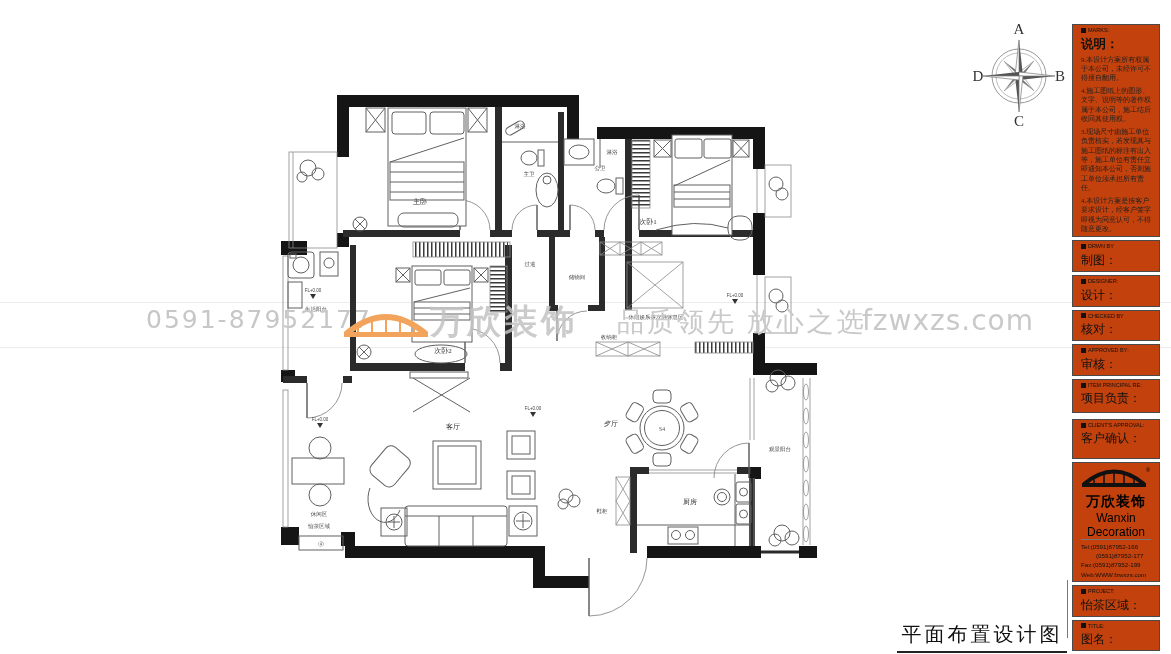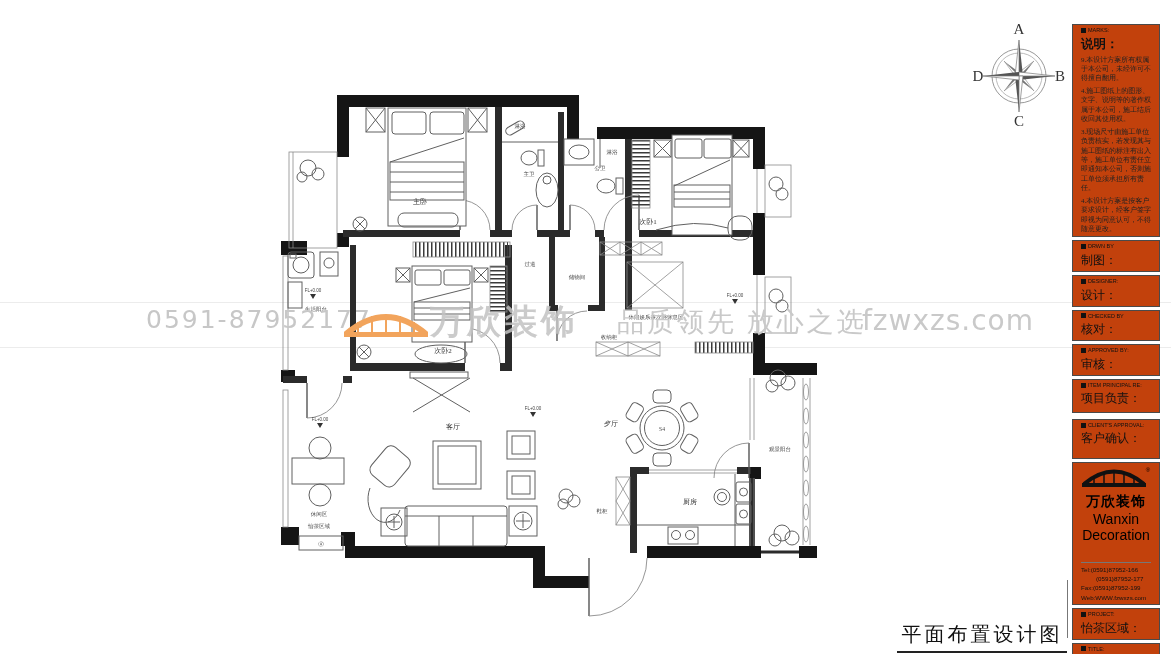--- a/index.html
+++ b/index.html
@@ -36,21 +36,21 @@
   #titleblock{position:absolute;left:1072px;top:24px;width:88px;z-index:4;}
   .tb-box{border:1px solid #4a4a4a;background:#c2410c;margin-bottom:3px;padding:2px 8px;box-sizing:border-box;}
   .tb-en{font-size:5.5px;color:#111;display:flex;align-items:center;gap:2px;line-height:1.2;}
   .tb-en::before{content:"";display:inline-block;width:5px;height:5px;background:#111;flex:0 0 auto;}
   .tb-zh{font-family:"Liberation Serif",serif;font-size:12px;color:#111;margin-top:2px;}
   .tb-big{font-size:12.5px;font-weight:bold;}
   .note{font-family:"Liberation Serif",serif;font-size:7px;color:#222;line-height:1.35;margin:3px 0 0 0;}
   .h-pr{min-height:34px;} .h-cl{min-height:40px;margin-top:6px;}
   .tb-logo{text-align:center;padding-top:4px;}
   .logo-name{font-family:"Liberation Serif",serif;font-size:14px;font-weight:bold;letter-spacing:1px;color:#000;}
-  .logo-en{font-size:14px;color:#000;margin-bottom:19px;}
+  .logo-en{font-size:12px;color:#000;margin-bottom:0;}
   .contacts{font-size:6.2px;text-align:left;line-height:1.5;color:#111;border-top:1px solid #777;padding-top:2px;}
   .c-ind{padding-left:15px;}
   .reg{font-size:6px;vertical-align:top;}
   
   #sheet-title{position:absolute;left:897px;top:585px;width:170px;text-align:center;z-index:4;}
   #sheet-title .t{font-family:"Liberation Serif",serif;font-size:20px;letter-spacing:3px;color:#111;margin-top:36px;}
   .u1{height:0;border-top:2px solid #222;margin-top:3px;}
   .u2{height:0;border-top:1px solid #222;margin-top:2px;}
   .vframe{position:absolute;left:1067px;top:580px;width:1px;height:58px;background:#777;z-index:4;}
 </style>

